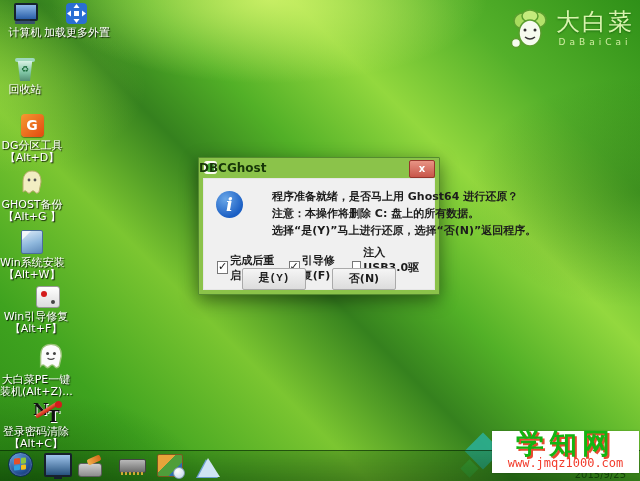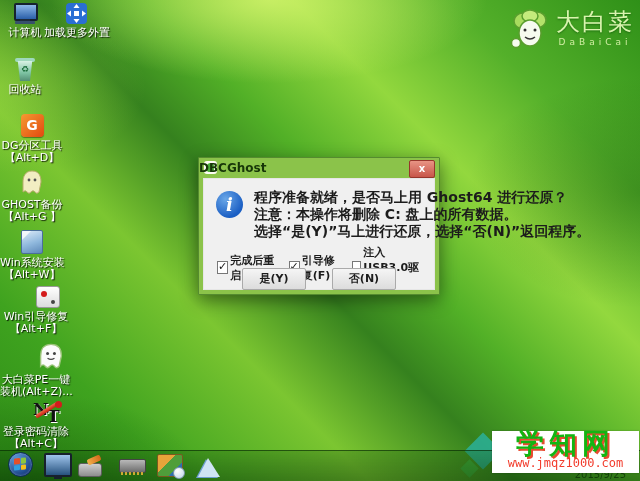--- a/index.html
+++ b/index.html
@@ -53,21 +53,21 @@
   #logo-title{font-size:24px;font-weight:normal;color:#d9f4ae;text-shadow:0 1px 2px rgba(0,70,0,.55);letter-spacing:2px;line-height:26px;}
   #logo-sub{font-size:9px;letter-spacing:4px;color:#cfeea2;margin-top:2px;}
   
   #dlg{position:absolute;left:198px;top:157px;width:240px;height:136px;background:#8bc34a;border:1px solid #558b2f;border-radius:1px;box-shadow:0 5px 18px rgba(0,0,0,.45);}
   #dlg-title{position:absolute;left:0;top:0;right:0;height:20px;font-size:12px;font-weight:bold;color:#173608;line-height:20px;}
   #dlg-ico{position:absolute;left:5px;top:3px;width:13px;height:13px;background:#fdfdf4;border-radius:3px;}
   #dlg-ico .blob{position:absolute;left:3px;top:2px;width:7px;height:9px;background:#4caf3a;border-radius:4px 4px 2px 2px;}
   #dlg-close{position:absolute;right:4px;top:2px;width:24px;height:16px;background:linear-gradient(#e89484,#c8564a);border:1px solid #96362c;border-radius:2px;color:#fff;font-size:10px;font-weight:bold;text-align:center;line-height:15px;cursor:pointer;}
   #dlg-body{position:absolute;left:4px;right:4px;top:20px;bottom:4px;background:#f0f0f0;border:1px solid #e6e6e6;}
   #dlg-info{position:absolute;left:12px;top:12px;width:27px;height:27px;border-radius:50%;background:radial-gradient(circle at 35% 30%,#6aa7e8,#1b5fc4 70%);color:#fff;font-family:"DejaVu Serif","Liberation Serif",serif;font-style:italic;font-weight:bold;font-size:18px;text-align:center;line-height:27px;}
-  .dlg-line{position:absolute;left:50px;font-size:14px;font-weight:bold;color:#1c1c1c;white-space:nowrap;letter-spacing:0;}
+  .dlg-line{position:absolute;left:68px;font-size:11px;font-weight:bold;color:#1c1c1c;white-space:nowrap;letter-spacing:0;}
   #dlg-checks{position:absolute;left:13px;top:66px;display:flex;align-items:center;font-size:11px;font-weight:bold;color:#1c1c1c;}
   .chk{display:flex;align-items:center;margin-right:9px;cursor:pointer;}
   .box{width:11px;height:11px;background:#fff;border:1px solid #777;margin-right:2px;font-size:11px;line-height:10px;color:#111;text-align:center;}
   .btn{position:absolute;top:89px;width:62px;height:20px;background:linear-gradient(#f5f5f5,#dcdcdc);border:1px solid #aaa;border-radius:2px;font-size:11px;font-weight:bold;color:#1c1c1c;text-align:center;line-height:19px;cursor:pointer;}
   
   #taskbar{position:absolute;left:0;right:0;bottom:0;height:30px;background:linear-gradient(rgba(25,85,12,.30),rgba(8,48,4,.45));border-top:1px solid rgba(6,40,2,.5);}
   .tico{position:absolute;bottom:4px;cursor:pointer;}
   #orb{left:8px;width:23px;height:23px;border-radius:50%;background:radial-gradient(circle at 35% 30%,#5f9fe0,#123a7e 75%);border:1px solid #0c2b55;box-shadow:inset 0 0 3px rgba(255,255,255,.5);}
   .flag{position:absolute;left:5px;top:5px;width:12px;height:12px;display:grid;grid-template-columns:1fr 1fr;grid-template-rows:1fr 1fr;gap:1px;transform:skewY(-6deg);}
   .flag i{border-radius:1px;}
@@ -221,21 +221,21 @@
         </div>
         <div class="chk">
           <span class="box">✓</span>
           <span>引导修复(F)</span>
         </div>
         <div class="chk">
           <span class="box"></span>
           <span>注入USB3.0驱动</span>
         </div>
       </div>
-      <div class="btn" style="left:38px;">是(Y)</div>
+      <div class="btn" style="left:38px;font-family:Liberation Mono, monospace;">是(Y)</div>
       <div class="btn" style="left:128px;">否(N)</div>
     </div>
   </div>
 
   <div class="diamond" style="left:470px;top:438px;width:26px;height:26px;background:#2ab09a;opacity:.85;"></div>
   <div class="diamond" style="left:463px;top:462px;width:13px;height:13px;background:#3fae3f;opacity:.8;"></div>
 
   <div id="taskbar">
     <div class="tico" id="orb">
       <div class="flag">

